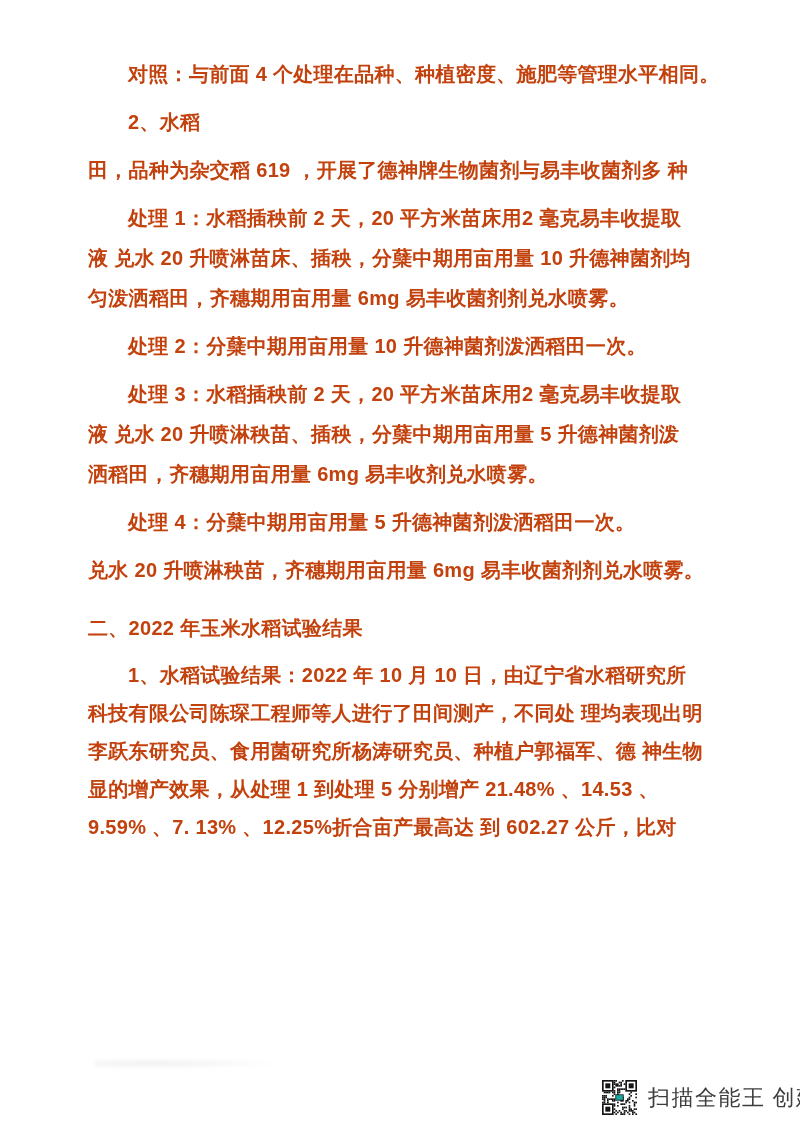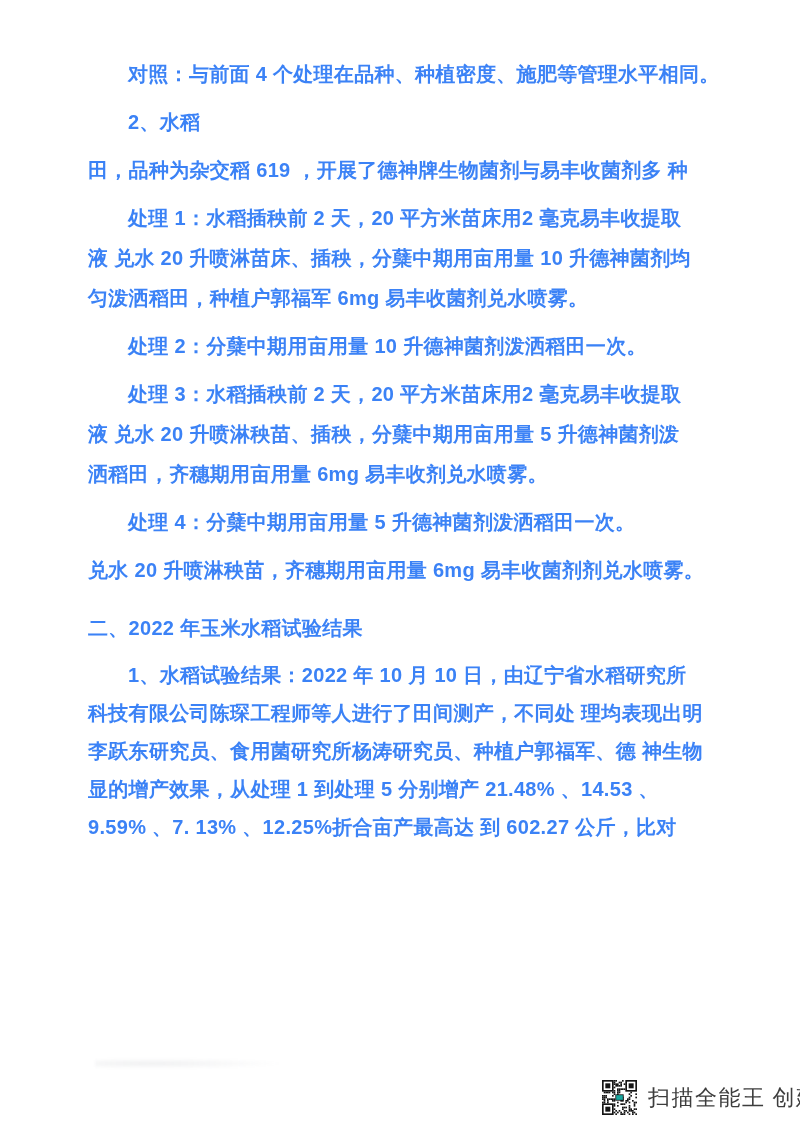--- a/index.html
+++ b/index.html
@@ -6,21 +6,21 @@
   body{
     width:800px;height:1132px;
     background:#ffffff;
     position:relative;
     overflow:hidden;
     font-family:"Liberation Sans","DejaVu Sans",sans-serif;
   }
   .doc{
     position:absolute;
     left:88px; top:54px; width:660px;
-    color:#3b82f6;
+    color:#c2410c;
     font-weight:bold;
   }
   .para{margin:0 0 8px 0;}
   .para.heading{margin-top:18px;}
   .line{
     height:40px; line-height:40px;
     font-size:20px;
     white-space:nowrap;
     letter-spacing:0.3px;
   }
@@ -54,21 +54,21 @@
     </div>
     <div class="para">
       <div class="line indent">2、水稻</div>
     </div>
     <div class="para">
       <div class="line">田，品种为杂交稻 619 ，开展了德神牌生物菌剂与易丰收菌剂多 种</div>
     </div>
     <div class="para">
       <div class="line indent">处理 1：水稻插秧前 2 天，20 平方米苗床用2 毫克易丰收提取</div>
       <div class="line">液 兑水 20 升喷淋苗床、插秧，分蘖中期用亩用量 10 升德神菌剂均</div>
-      <div class="line">匀泼洒稻田，种植户郭福军 6mg 易丰收菌剂兑水喷雾。</div>
+      <div class="line">匀泼洒稻田，齐穗期用亩用量 6mg 易丰收菌剂剂兑水喷雾。</div>
     </div>
     <div class="para">
       <div class="line indent">处理 2：分蘖中期用亩用量 10 升德神菌剂泼洒稻田一次。</div>
     </div>
     <div class="para">
       <div class="line indent">处理 3：水稻插秧前 2 天，20 平方米苗床用2 毫克易丰收提取</div>
       <div class="line">液 兑水 20 升喷淋秧苗、插秧，分蘖中期用亩用量 5 升德神菌剂泼</div>
       <div class="line">洒稻田，齐穗期用亩用量 6mg 易丰收剂兑水喷雾。</div>
     </div>
     <div class="para">

